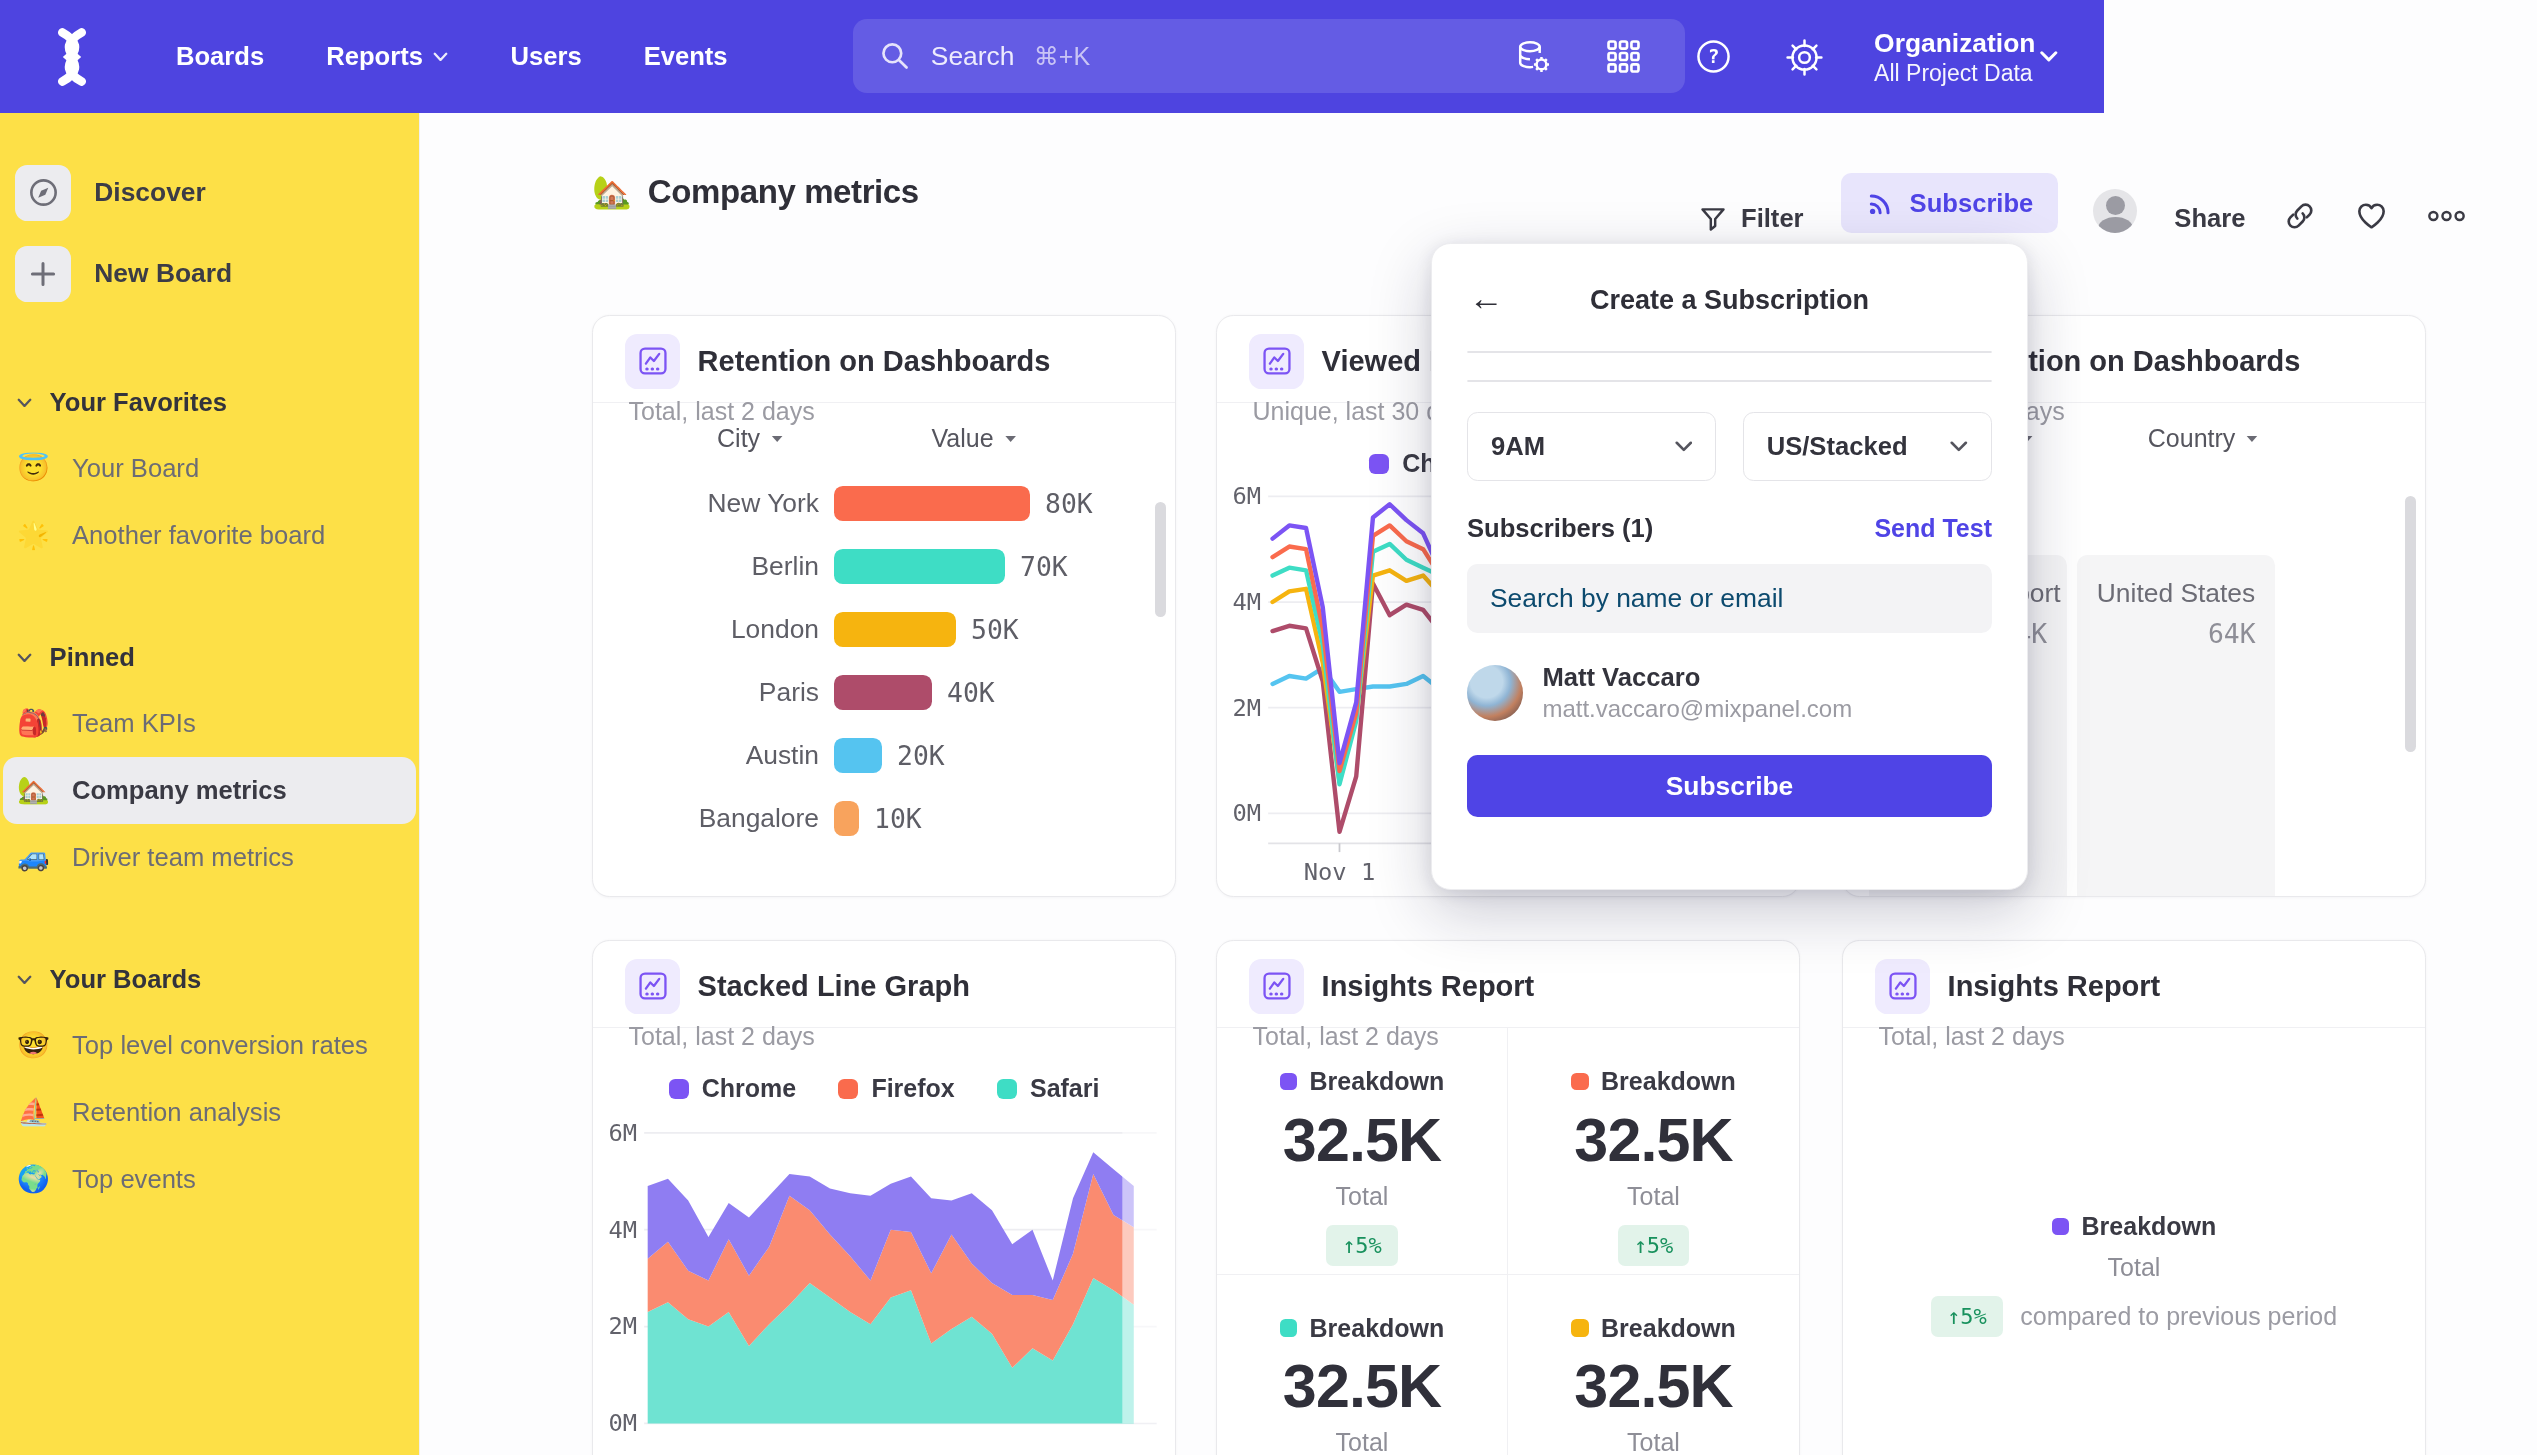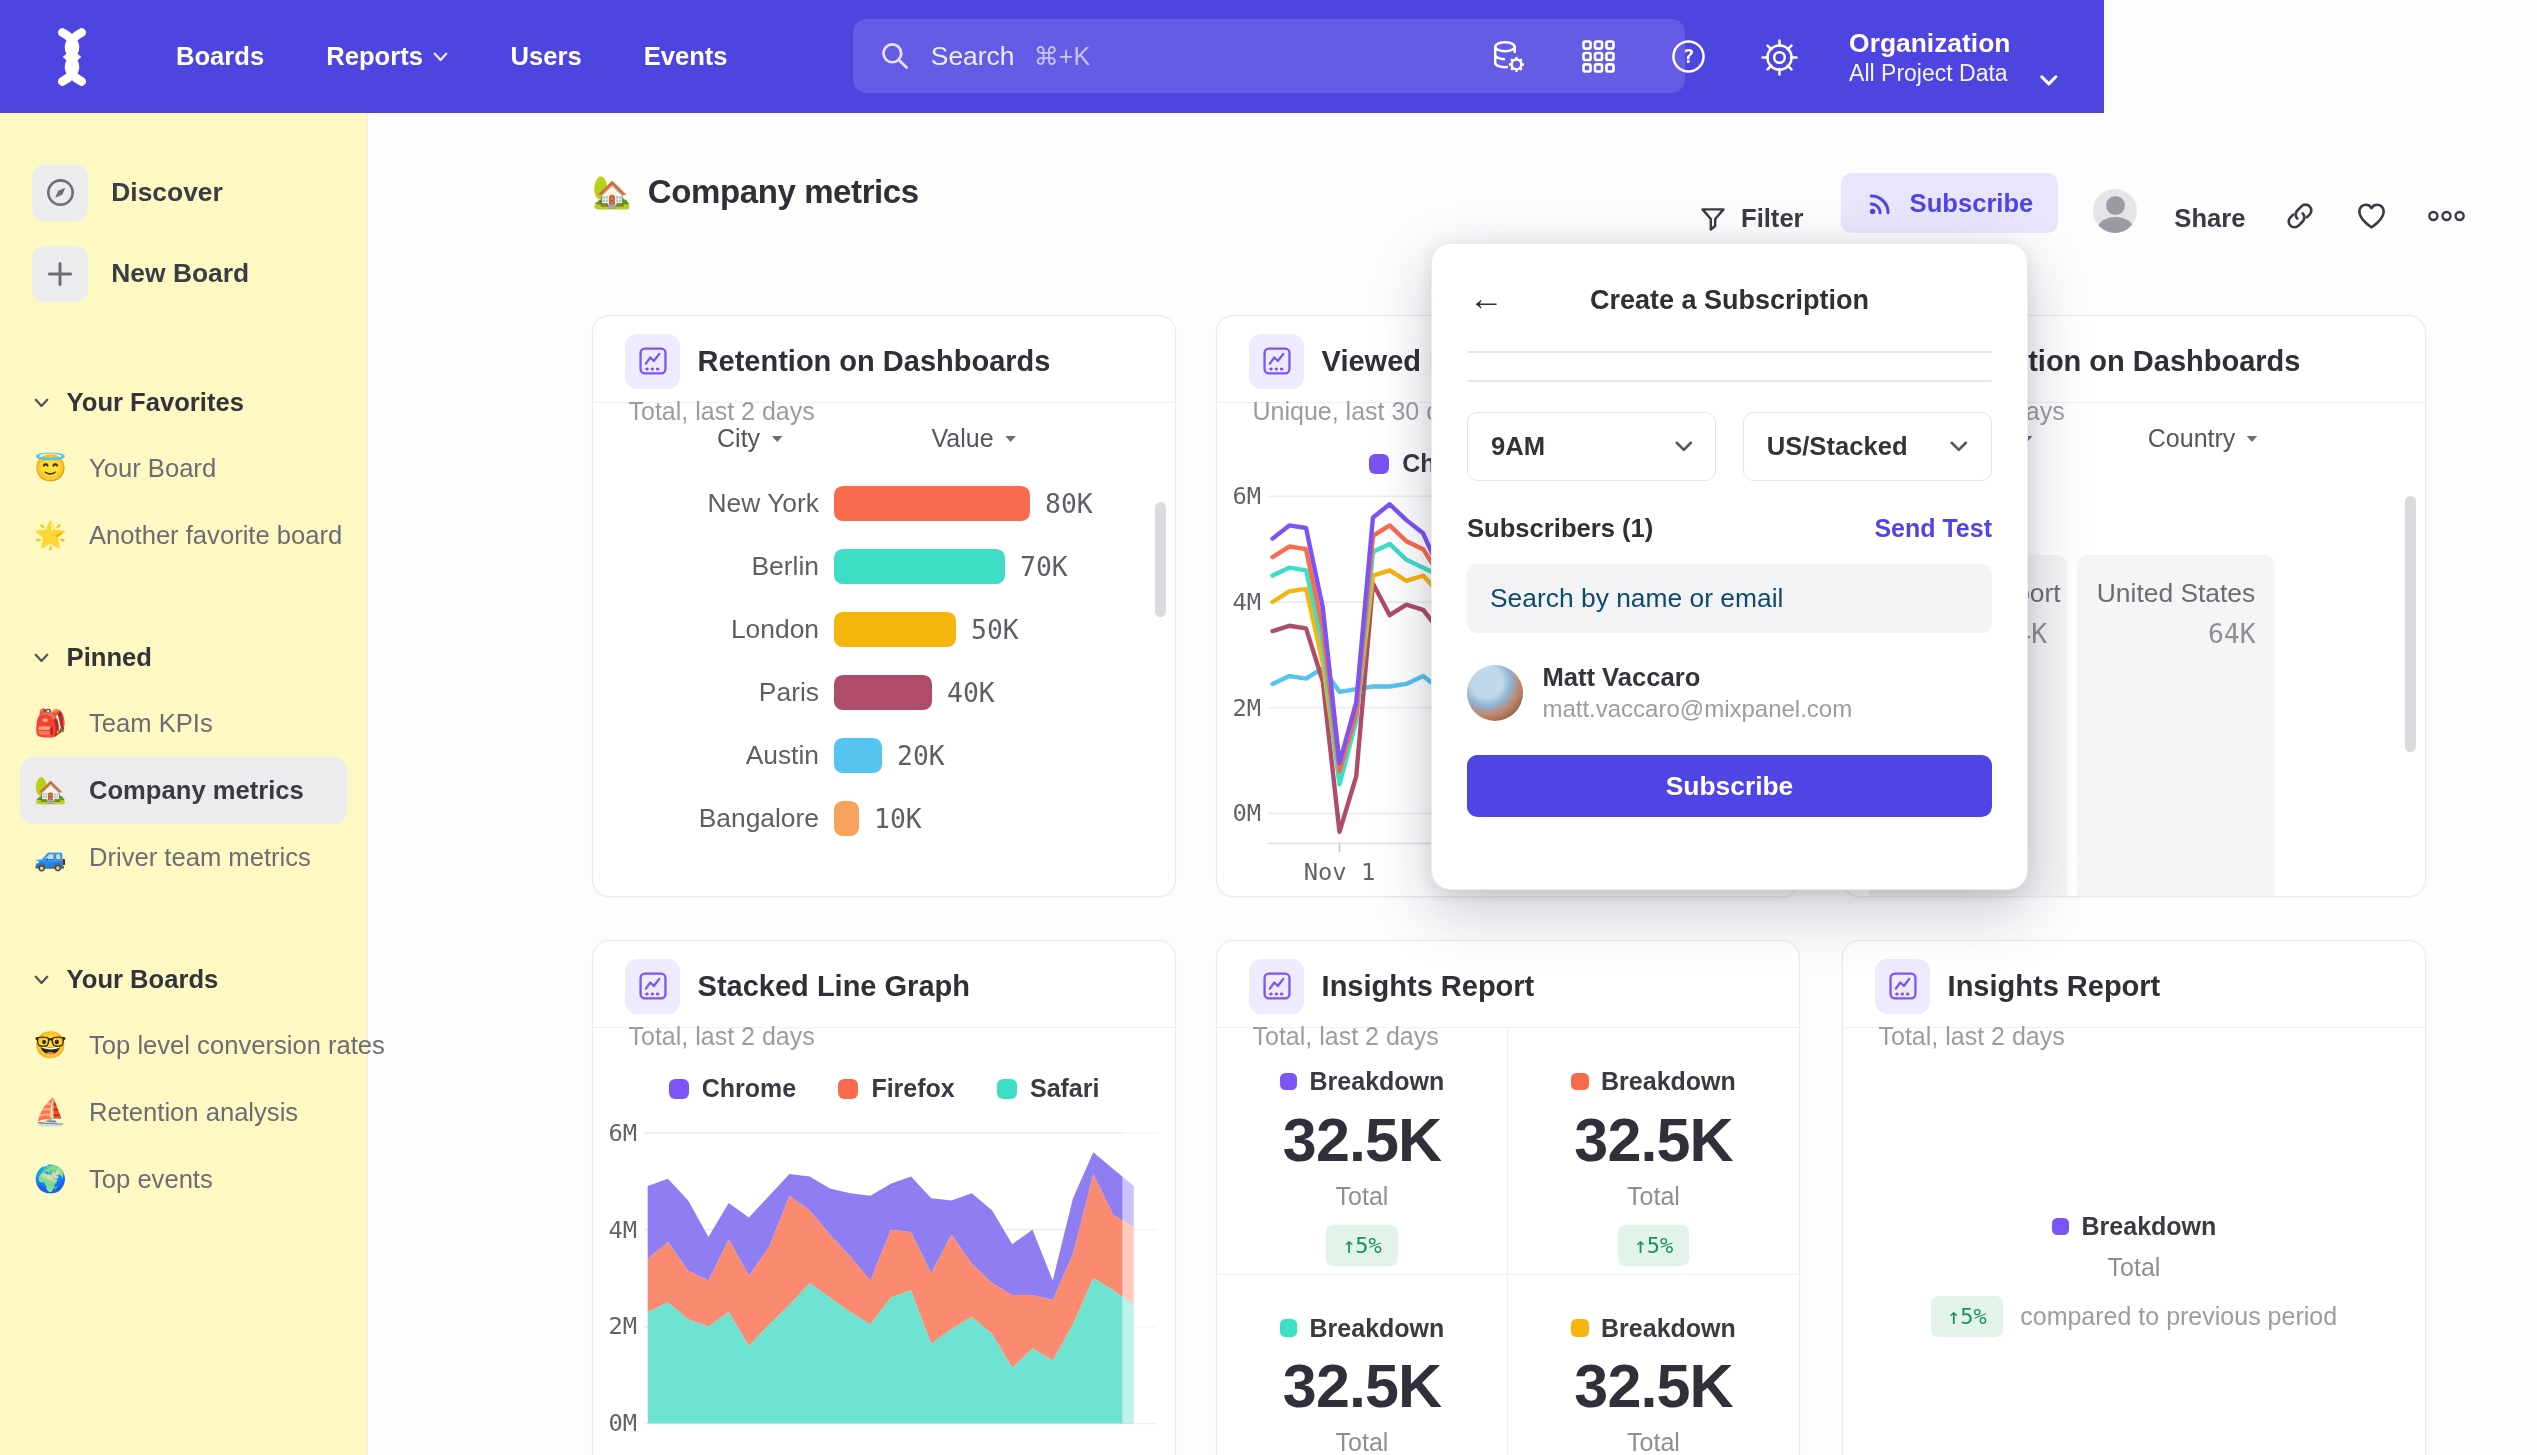--- a/index.html
+++ b/index.html
@@ -16,26 +16,26 @@
   .topnav{position:absolute;left:0;top:0;width:2104px;height:113px;background:var(--nav-bg);display:flex;align-items:center;z-index:20}
   .logo{margin-left:49px;width:46px;height:62px;display:grid;place-items:center}
   .nav-items{display:flex;gap:62px;margin-left:81px}
   .nav-item{color:#fff;font-size:25.6px;font-weight:600;display:flex;align-items:center;gap:10.6px;cursor:pointer}
   .nav-item svg{opacity:.9}
   .search{position:absolute;left:853px;top:19.4px;width:832px;height:74px;background:rgba(255,255,255,.13);border-radius:14px;display:flex;align-items:center;padding:0 26.4px;gap:19.4px}
   .search .ph{color:#EDEBFD;font-size:26.4px}
   .search .kbd{color:#C9C4F5;font-size:25px}
   .nav-right{position:absolute;right:46px;top:0;height:113px;display:flex;align-items:center;gap:51px}
   .nav-icon{width:39px;height:39px;display:grid;place-items:center;cursor:pointer}
-  .org{display:flex;align-items:flex-end;gap:30px;color:#fff;cursor:pointer}
+  .org{display:flex;align-items:center;gap:5px;color:#fff;cursor:pointer}
   .org .org-name{font-size:26.4px;font-weight:700;line-height:1.25}
   .org .org-proj{font-size:23px;font-weight:400;opacity:.95}
 
   
-  .sidebar{position:absolute;left:0;top:113px;width:368px;bottom:0;background:#fef9c3;border-right:0.9px solid #EFEFF2;padding:39px 20px 0;z-index:5}
+  .sidebar{position:absolute;left:0;top:113px;width:420px;bottom:0;background:#fde047;border-right:0.9px solid #EFEFF2;padding:39px 3px 0;z-index:5}
   .side-item{display:flex;align-items:center;gap:23px;height:81px;padding:0 12.3px;font-size:26.4px;font-weight:600;color:#3C3C46;border-radius:14px;cursor:pointer}
   .icon-box{width:56px;height:56px;border-radius:12.3px;background:#ECECEF;display:grid;place-items:center;color:#6E6E78;flex:none}
   .side-section{margin-top:56px}
   .section-head{display:flex;align-items:center;gap:17.6px;height:65px;padding:0 14px;font-size:25.6px;font-weight:700;color:#33333C;cursor:pointer}
   .section-head svg{color:#55555E}
   .side-link{display:flex;align-items:center;gap:16px;height:67px;padding:0 14px;font-size:25.6px;color:#6C6C75;border-radius:14px;cursor:pointer;white-space:nowrap}
   .side-link .emoji{font-size:26.4px;width:39px;flex:none}
   .side-link.selected{background:#ECECEF;color:#3A3A44;font-weight:600}
 
   

